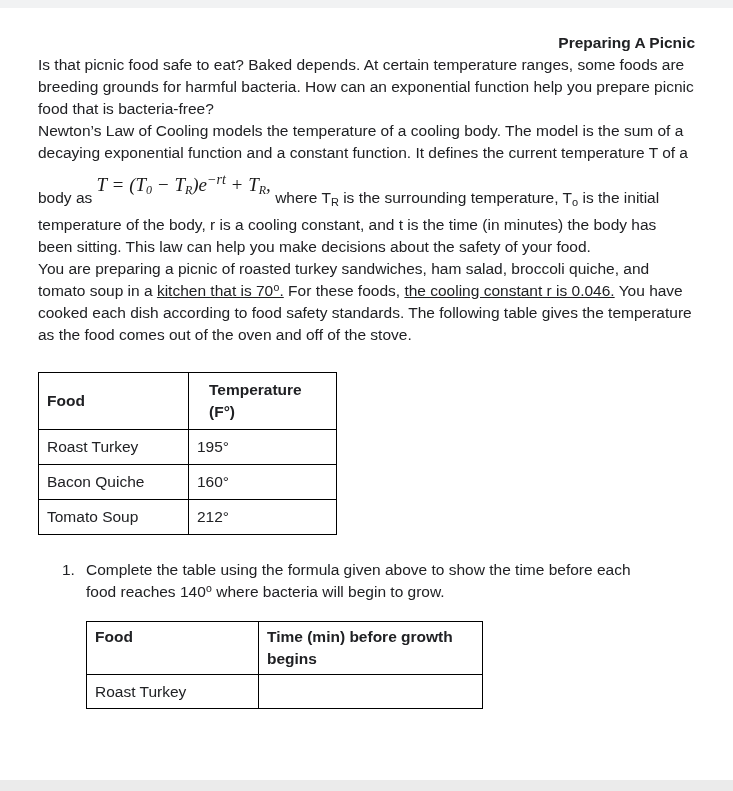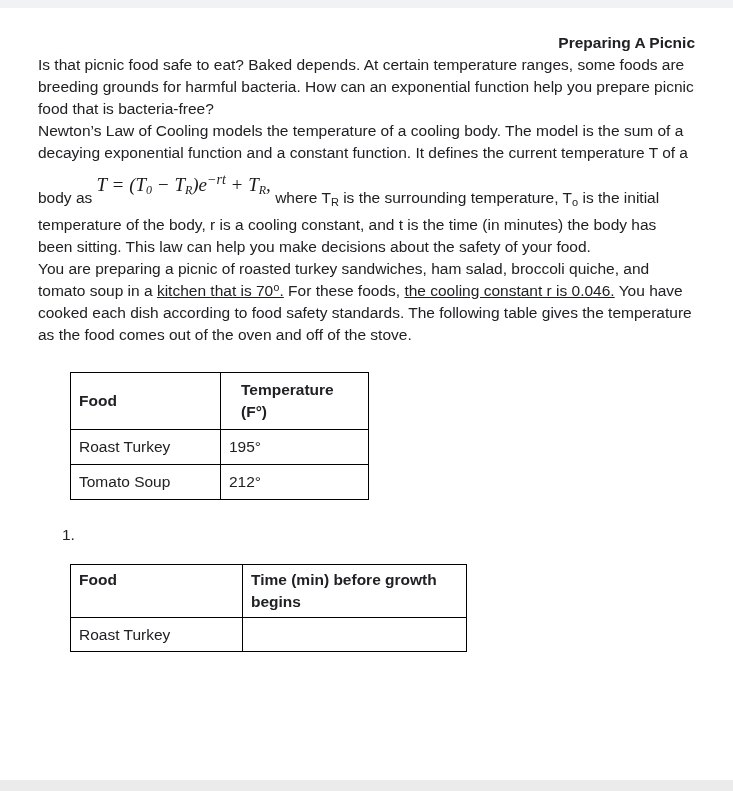--- a/index.html
+++ b/index.html
@@ -41,21 +41,21 @@
     font-family:"Liberation Serif","DejaVu Serif",serif;
     font-style:italic;
     font-size:19px;
     line-height:24px;
     white-space:nowrap;
     color:#1a1a1a;
   }
   .formula sub { font-size:12px; font-style:italic; vertical-align:-3px; }
   .formula sup { font-size:14px; font-style:italic; vertical-align:7px; }
   .tsub { font-size:11px; vertical-align:-3px; }
-  table.food-table { border-collapse:collapse;margin-left:32px; }
+  table.food-table { border-collapse:collapse; }
   .temp-table { margin-top:26px; }
   .temp-table th, .temp-table td {
     border:1px solid #000;
     text-align:left;
     vertical-align:middle;
     padding:6px 8px;
     font-weight:normal;
     height:34px;
   }
   .temp-table th { font-weight:bold; }
@@ -99,28 +99,33 @@
           <th class="col-food">Food</th>
           <th class="col-temp">Temperature (F°)</th>
         </tr>
       </thead>
       <tbody>
         <tr>
           <td>Roast Turkey</td>
           <td>195°</td>
         </tr>
         <tr>
+          <td>Bacon Quiche</td>
+          <td>160°</td>
+        </tr>
+        <tr>
           <td>Tomato Soup</td>
           <td>212°</td>
         </tr>
       </tbody>
     </table>
 
     <div class="question">
       <span class="q-num">1.</span>
+      <span class="q-text">Complete the table using the formula given above to show the time before each food reaches 140⁰ where bacteria will begin to grow.</span>
     </div>
 
     <table class="food-table time-table">
       <thead>
         <tr>
           <th class="col-food2">Food</th>
           <th class="col-time">Time (min) before growth begins</th>
         </tr>
       </thead>
       <tbody>

